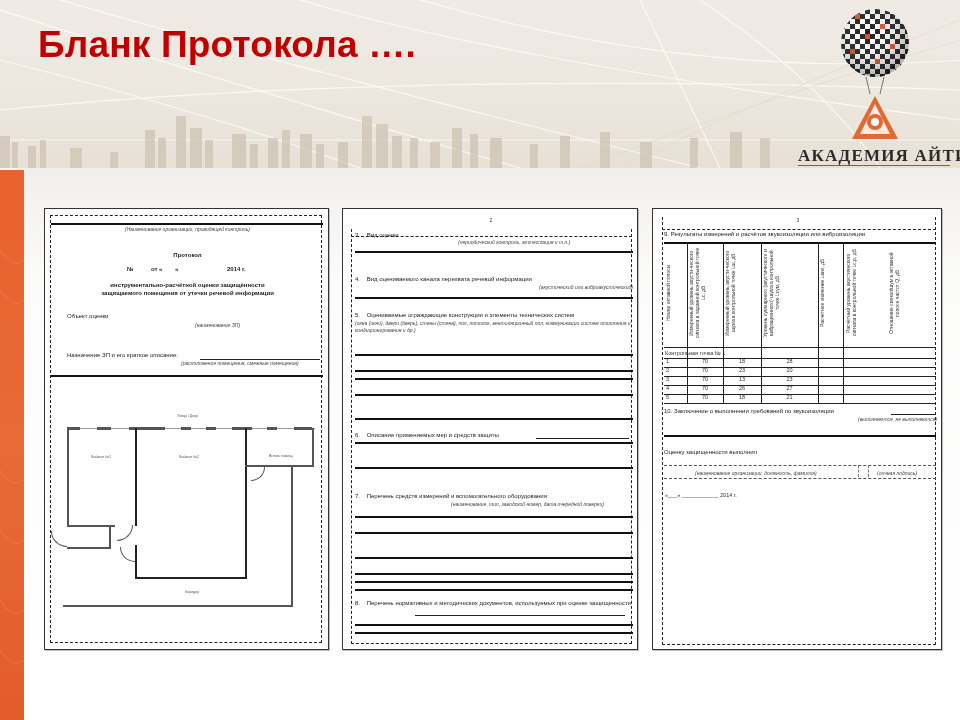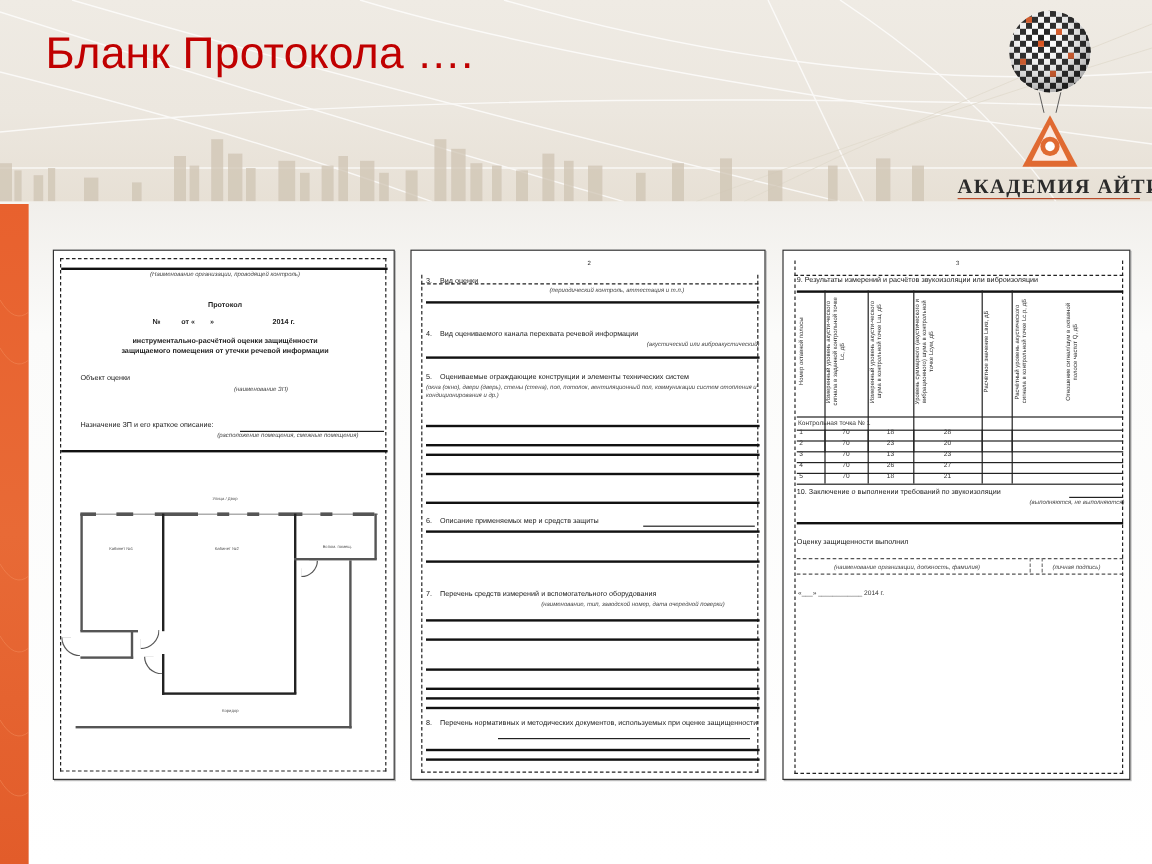--- a/index.html
+++ b/index.html
@@ -4,21 +4,21 @@
 <style>
   * { box-sizing: border-box; margin: 0; padding: 0; }
   html, body { width: 960px; height: 720px; overflow: hidden; }
   body { position: relative; background: #f7f5f1; font-family: "Liberation Sans", sans-serif; color: #222; }
 
   
   .header { position: absolute; left: 0; top: 0; width: 960px; height: 168px;
     background: linear-gradient(180deg, #efebe4 0%, #ece7df 55%, #e7e0d5 100%); overflow: hidden; }
   .header .lines { position: absolute; inset: 0; }
   .skyline { position: absolute; left: 0; bottom: 0; width: 960px; height: 60px; }
-  .title { position: absolute; left: 38px; top: 24px; font-size: 37px; font-weight: normal; color: #c00000; letter-spacing: 0.2px; }
+  .title { position: absolute; left: 38px; top: 24px; font-size: 37px; font-weight: bold; color: #c00000; letter-spacing: 0.2px; }
 
   .logo { position: absolute; left: 800px; top: 4px; width: 160px; height: 160px; }
   .logo-text { position: absolute; left: 798px; top: 146px; font-family: "Liberation Serif", serif; font-size: 17px; font-weight: bold; color: #2b2b2b; letter-spacing: 1.2px; white-space: nowrap; }
   .logo-underline { position: absolute; left: 798px; top: 165px; width: 152px; height: 1px; background: #b84a2a; }
 
   
   .side-bar { position: absolute; left: 0; top: 170px; width: 24px; height: 550px;
     background: linear-gradient(180deg, #e8612e 0%, #e86a36 50%, #e25c2a 100%); overflow: hidden; }
 
   .content { position: absolute; left: 24px; top: 168px; width: 936px; height: 552px;

